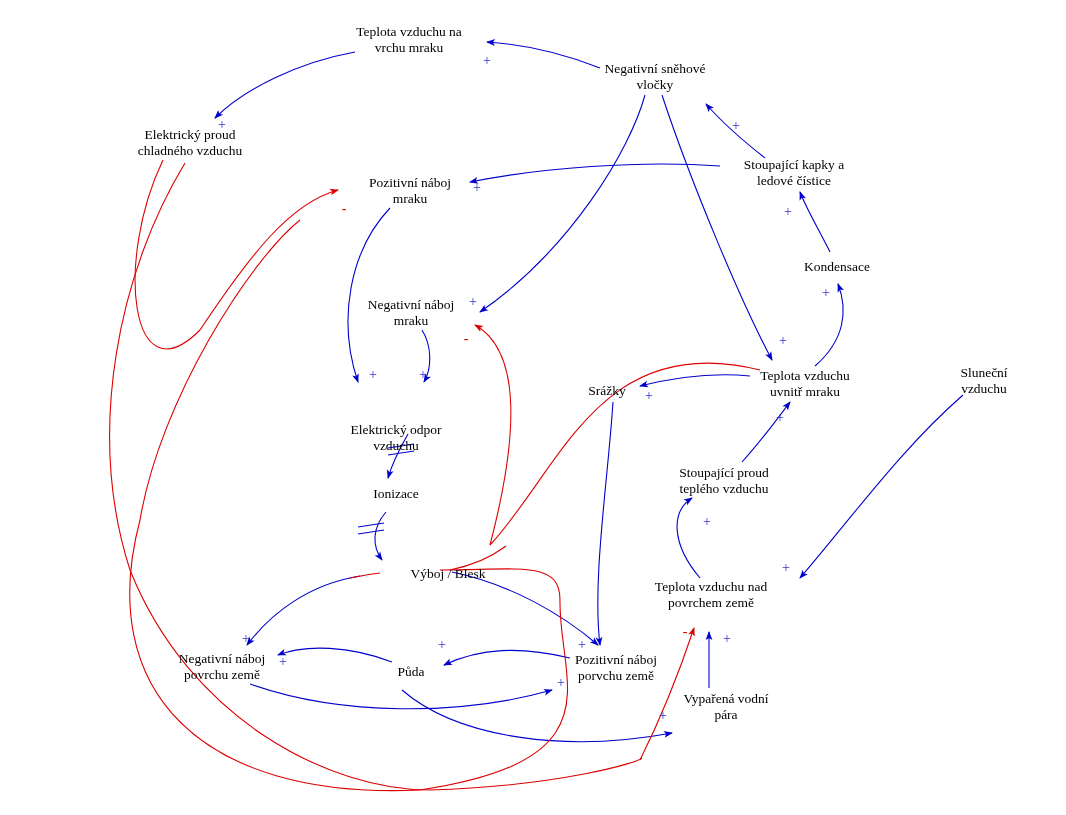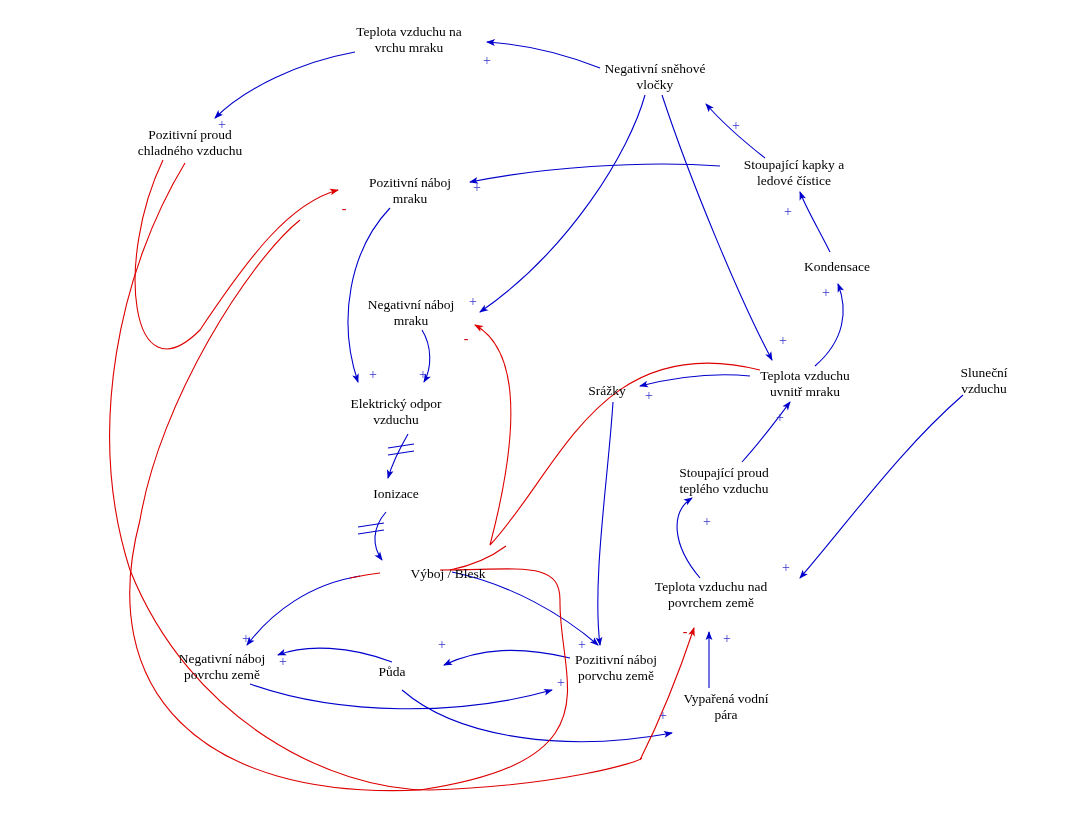--- a/index.html
+++ b/index.html
@@ -97,44 +97,44 @@
       <path d="M 350,578 C 360,576 370,574 380,573" stroke="#dd0000"></path>
       <path d="M 450,570 C 470,566 490,558 506,546" stroke="#dd0000"></path>
 
     </g>
   </svg>
 
   <div class="node" style="left:409px;top:40px;">Teplota vzduchu na
 vrchu mraku</div>
   <div class="node" style="left:655px;top:77px;">Negativní sněhové
 vločky</div>
-  <div class="node" style="left:190px;top:143px;">Pozitivní proud
+  <div class="node" style="left:190px;top:143px;">Elektrický proud
 chladného vzduchu</div>
   <div class="node" style="left:794px;top:173px;">Stoupající kapky a
 ledové čístice</div>
   <div class="node" style="left:410px;top:191px;">Pozitivní náboj
 mraku</div>
   <div class="node" style="left:837px;top:267px;">Kondensace</div>
   <div class="node" style="left:411px;top:313px;">Negativní náboj
 mraku</div>
   <div class="node" style="left:805px;top:384px;">Teplota vzduchu
 uvnitř mraku</div>
   <div class="node" style="left:607px;top:391px;">Srážky</div>
   <div class="node" style="left:984px;top:381px;">Sluneční vzduchu</div>
-  <div class="node" style="left:396px;top:412px;">Elektrický odpor
+  <div class="node" style="left:396px;top:438px;">Elektrický odpor
 vzduchu</div>
   <div class="node" style="left:724px;top:481px;">Stoupající proud
 teplého vzduchu</div>
   <div class="node" style="left:396px;top:494px;">Ionizace</div>
   <div class="node" style="left:404px;top:574px;margin-left:44px;">Výboj / Blesk</div>
   <div class="node" style="left:711px;top:595px;">Teplota vzduchu nad
 povrchem země</div>
   <div class="node" style="left:222px;top:667px;">Negativní náboj
 povrchu země</div>
-  <div class="node" style="left:392px;top:672px;">Půda</div>
+  <div class="node" style="left:411px;top:672px;">Půda</div>
   <div class="node" style="left:616px;top:668px;">Pozitivní náboj
 porvchu země</div>
   <div class="node" style="left:726px;top:707px;">Vypařená vodní
 pára</div>
 
   <div class="sign pos" style="left:487px;top:61px;">+</div>
   <div class="sign pos" style="left:222px;top:125px;">+</div>
   <div class="sign pos" style="left:736px;top:126px;">+</div>
   <div class="sign pos" style="left:477px;top:188px;">+</div>
   <div class="sign neg" style="left:344px;top:209px;">-</div>

